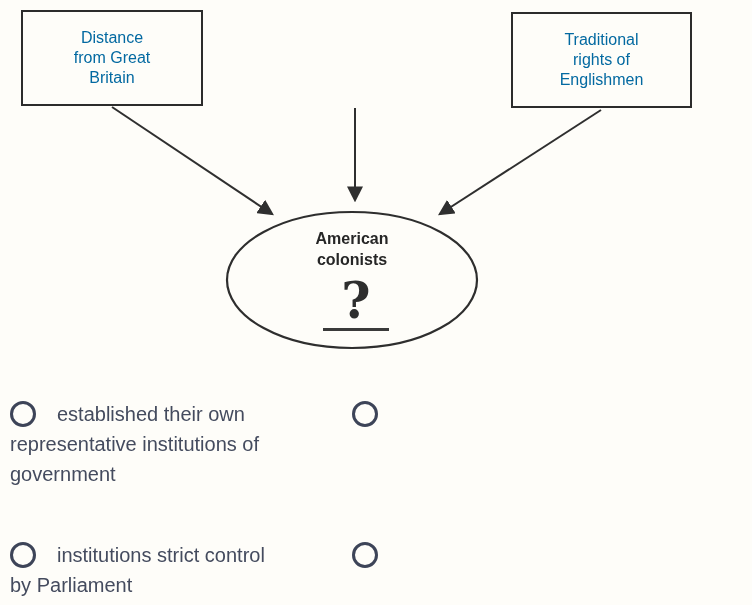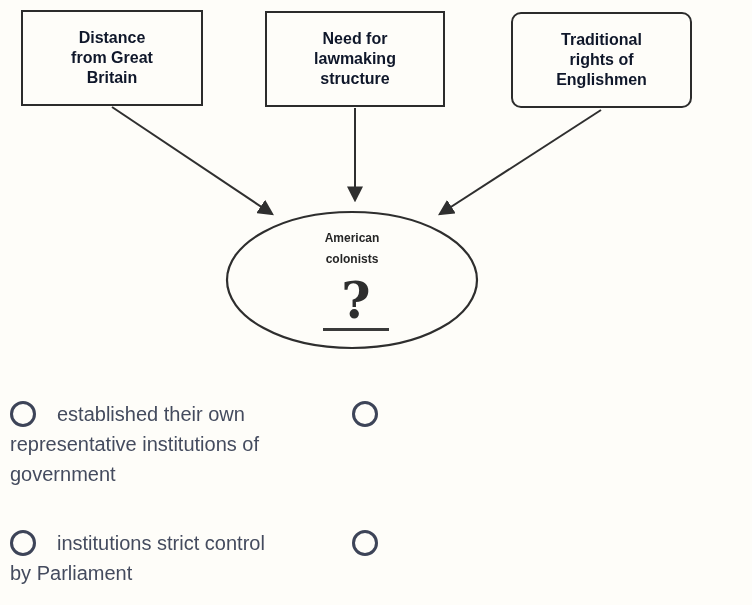--- a/index.html
+++ b/index.html
@@ -28,38 +28,38 @@
     left: 0; top: 0;
   }
   .cause-box {
     position: absolute;
     border: 2.5px solid #2c2c2c;
     display: flex;
     align-items: center;
     justify-content: center;
     text-align: center;
     white-space: pre-line;
-    font-weight: bold;
+    font-weight: normal;
     font-size: 16px;
     line-height: 20px;
-    color: #0f172a;
+    color: #0369a1;
     box-sizing: border-box;
     background: transparent;
   }
   .box-1 { left: 21px;  top: 10px; width: 182px; height: 96px; }
   .box-2 { left: 265px; top: 11px; width: 180px; height: 96px; }
-  .box-3 { left: 511px; top: 12px; width: 181px; height: 96px; border-radius: 10px; }
+  .box-3 { left: 511px; top: 12px; width: 181px; height: 96px; }
 
   .ellipse-label {
     position: absolute;
     left: 272px; top: 228px; width: 160px;
     text-align: center;
     white-space: pre-line;
     font-weight: bold;
-    font-size: 12px;
+    font-size: 16px;
     line-height: 21px;
     color: #262626;
   }
   .q-wrap {
     position: absolute;
     left: 306px; top: 276px; width: 100px;
     text-align: center;
   }
   .q-mark {
     display: inline-block;
@@ -71,21 +71,21 @@
     font-weight: bold;
     font-size: 50px;
     line-height: 50px;
     color: #2e2e2e;
   }
 
   
   .options {
     display: grid;
     grid-template-columns: 342px 1fr;
-    row-gap: 39px;
+    row-gap: 51px;
     margin: 34px 8px 0 10px;
   }
   .option {
     font-size: 20px;
     line-height: 30px;
     color: #444b5e;
     max-width: 330px;
     cursor: pointer;
   }
   .option .label {
@@ -117,23 +117,20 @@
       </defs>
       <line x1="112" y1="107" x2="272" y2="214" stroke="#2f2f2f" stroke-width="2" marker-end="url(#ah)"></line>
       <line x1="355" y1="108" x2="355" y2="200" stroke="#2f2f2f" stroke-width="2" marker-end="url(#ah)"></line>
       <line x1="601" y1="110" x2="440" y2="214" stroke="#2f2f2f" stroke-width="2" marker-end="url(#ah)"></line>
       <ellipse cx="352" cy="280" rx="125" ry="68" fill="none" stroke="#2e2e2e" stroke-width="2.2"></ellipse>
     </svg>
 
     <div class="cause-box box-1">Distance
 from Great
 Britain</div>
-    <div class="cause-box box-2">Need for
-lawmaking
-structure</div>
     <div class="cause-box box-3">Traditional
 rights of
 Englishmen</div>
 
     <div class="ellipse-label">American
 colonists</div>
     <div class="q-wrap">
       <span class="q-mark">?</span>
     </div>
   </div>

